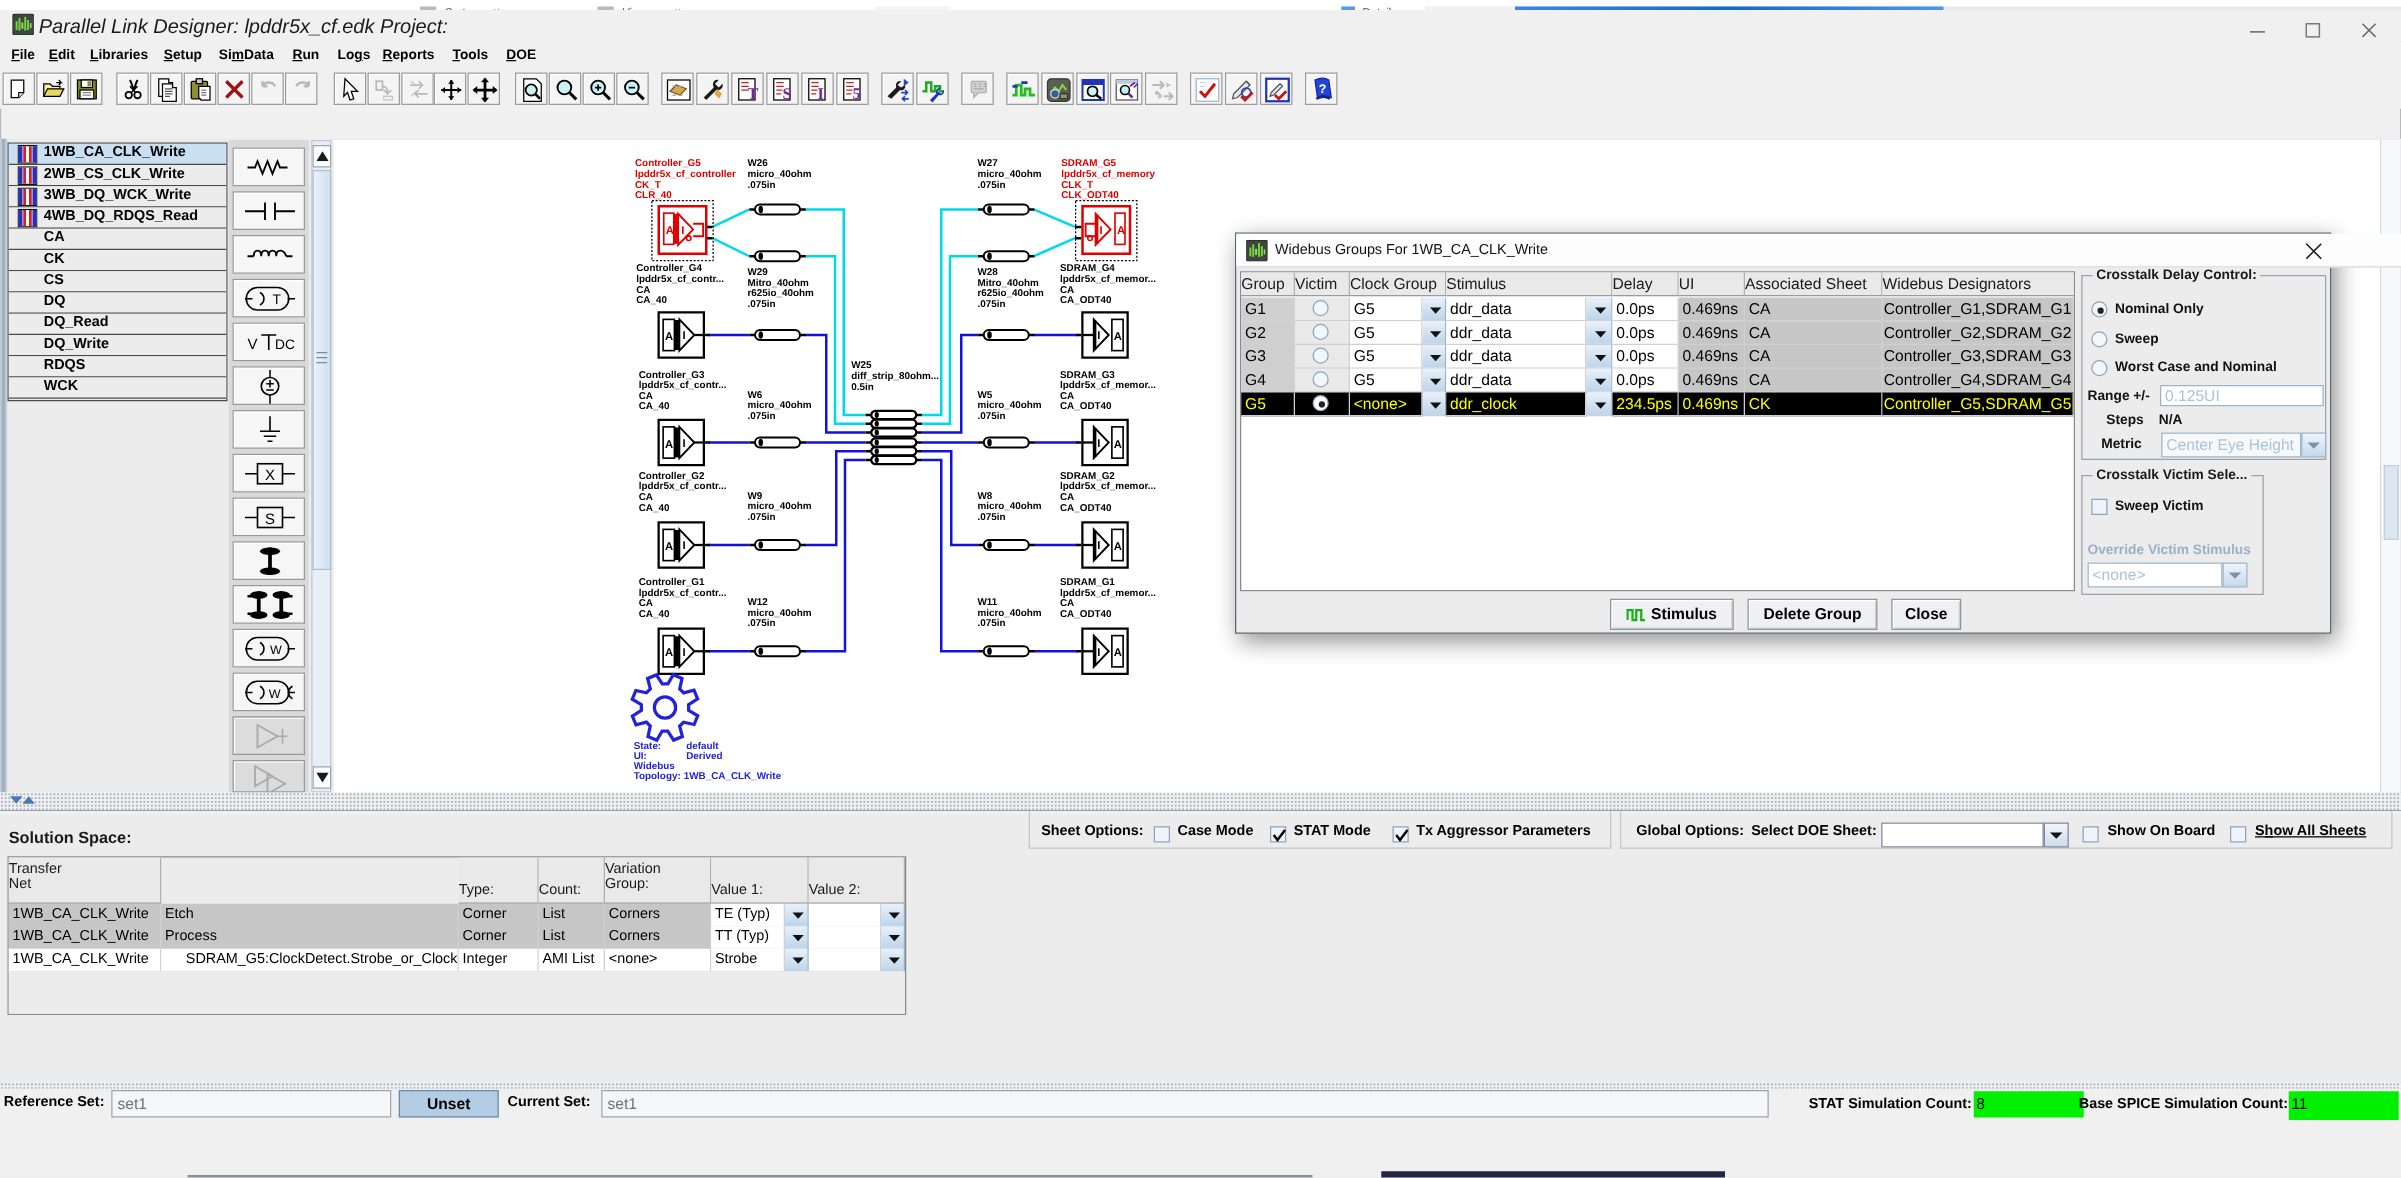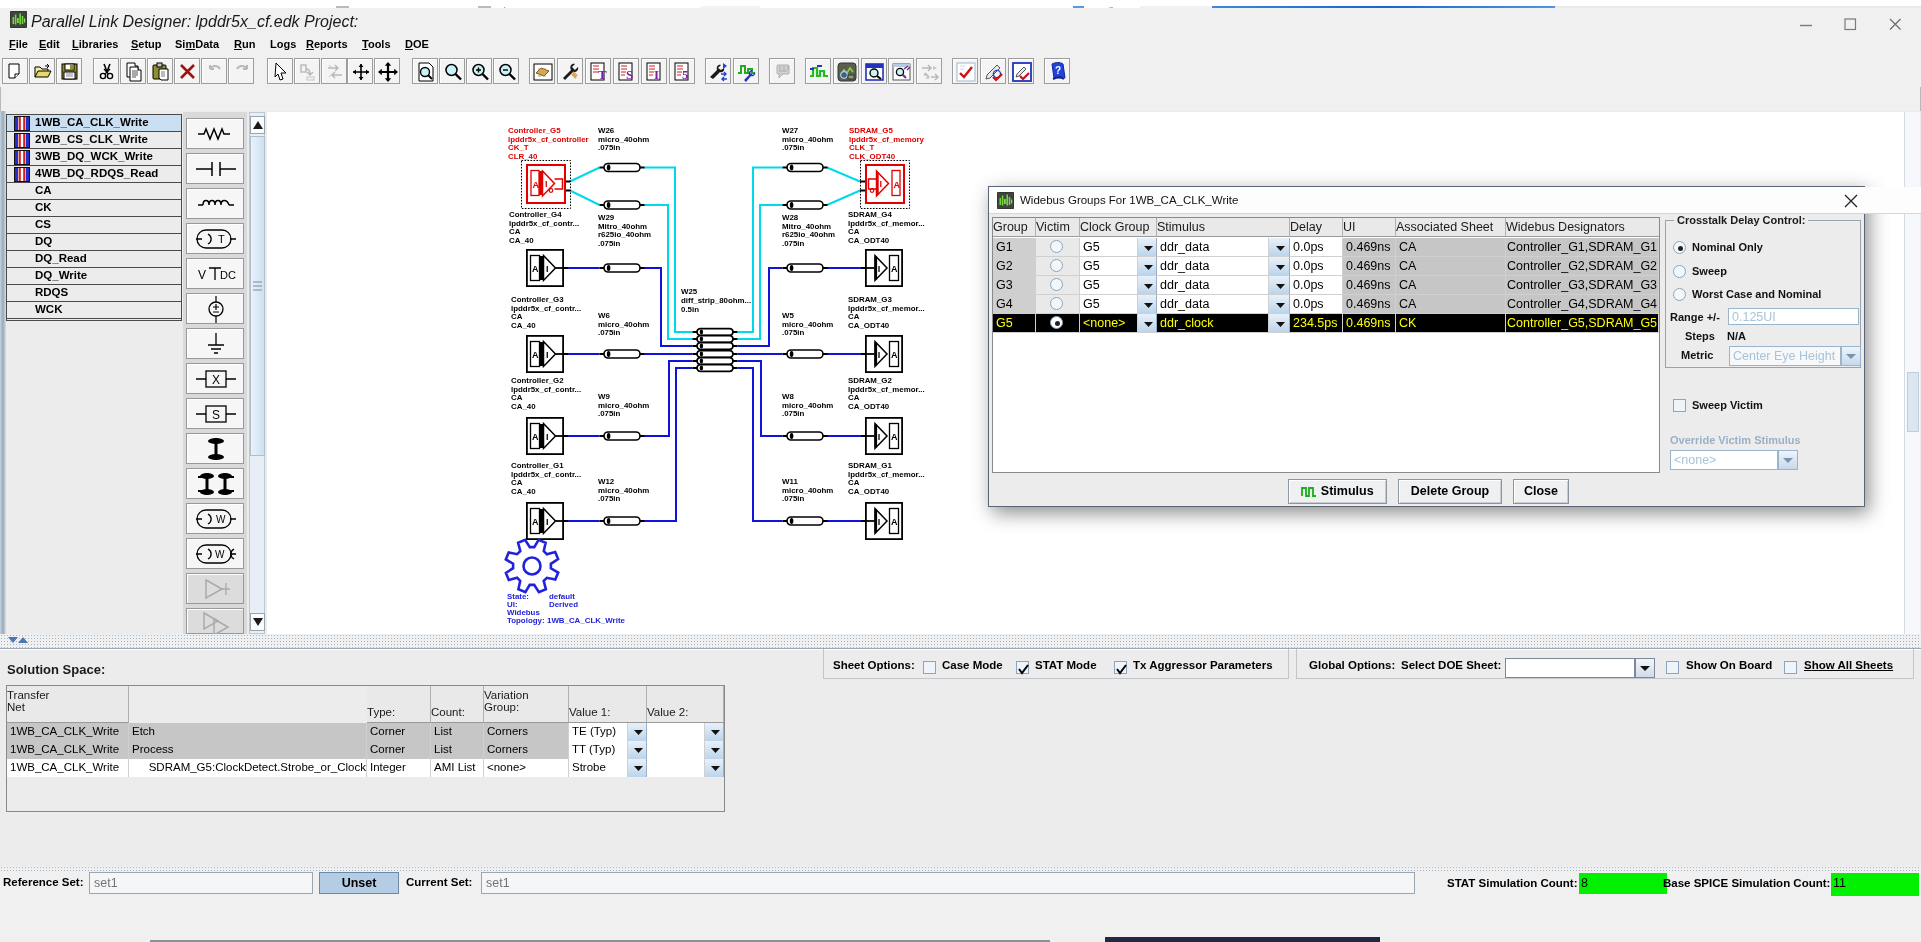--- a/index.html
+++ b/index.html
@@ -992,20 +992,23 @@
     <div class="rlabel" style="left:703px;top:101px;">Worst Case and Nominal</div>
     <div class="rlabel" style="left:681px;top:124px;">Range +/-</div>
     <div class="abs" style="left:739px;top:121px;width:131px;height:17px;background:#fff;border:1px solid #9ab4cc;font-size:12.5px;color:#a8c4da;padding:1px 0 0 3px;">0.125UI</div>
     <div class="rlabel" style="left:696px;top:143px;">Steps</div>
     <div class="rlabel" style="left:738px;top:143px;">N/A</div>
     <div class="rlabel" style="left:692px;top:162px;">Metric</div>
     <div class="abs" style="left:740px;top:159px;width:112px;height:20px;background:#f6f8fa;border:1px solid #9ab4cc;font-size:12.5px;color:#a8c4da;padding:2px 0 0 3px;">Center Eye Height</div>
     <div class="abs" style="left:852px;top:159px;width:20px;height:20px;background:linear-gradient(#eef4fa,#c6d9ec);border:1px solid #9ab4cc;"><svg width="18" height="18">
           <path d="M4 7 L9 12 L14 7 Z" fill="#7a93ab"></path>
         </svg></div>
+    <div class="grpbox" style="left:676px;top:193px;width:146px;height:96px;">
+        <div class="grplbl">Crosstalk Victim Sele...</div>
+      </div>
     <div class="cbox" style="left:684px;top:212px;"></div>
     <div class="rlabel" style="left:703px;top:212px;">Sweep Victim</div>
     <div class="rlabel dis2" style="left:681px;top:247px;">Override Victim Stimulus</div>
     <div class="abs" style="left:681px;top:263px;width:108px;height:20px;background:#fff;border:1px solid #9ab4cc;font-size:12.5px;color:#a8c4da;padding:2px 0 0 3px;">&lt;none&gt;</div>
     <div class="abs" style="left:789px;top:263px;width:20px;height:20px;background:linear-gradient(#eef4fa,#c6d9ec);border:1px solid #9ab4cc;"><svg width="18" height="18">
           <path d="M4 7 L9 12 L14 7 Z" fill="#7a93ab"></path>
         </svg></div>
 
     <div class="dbtn" style="left:299px;top:292px;width:99px;"><svg style="vertical-align:-3px" width="16" height="14">
           <path d="M1 12 V4 h4 v8 h3 V4 h4 v8 h3" stroke="#18b018" stroke-width="1.8" fill="none"></path>

